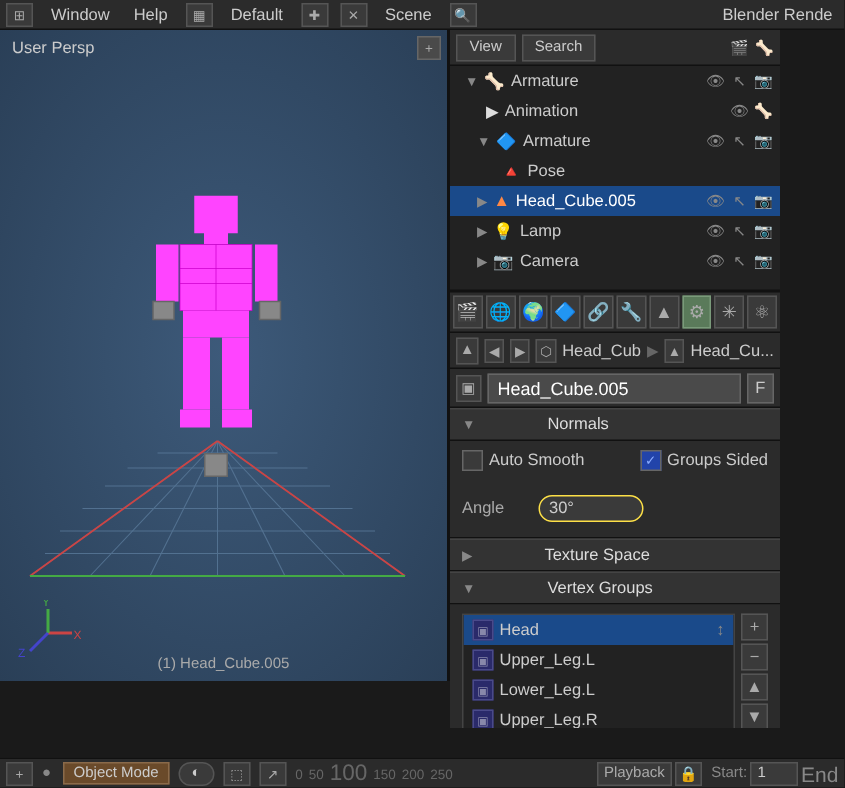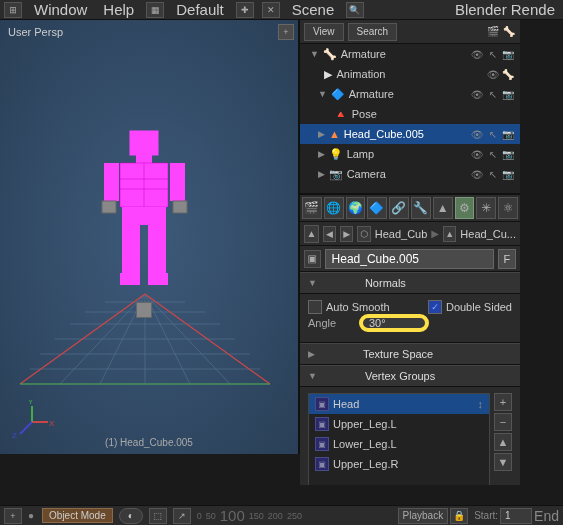--- a/index.html
+++ b/index.html
@@ -18,21 +18,21 @@
       height: 20px;
       background: #2b2b2b;
       display: flex;
       align-items: center;
       border-bottom: 1px solid #111;
       padding: 0 4px;
       gap: 8px;
     }
     .top-bar-item {
       color: #ccc;
-      font-size: 15px;
+      font-size: 11px;
       cursor: pointer;
       padding: 0 4px;
     }
     .top-bar-icon {
       width: 18px;
       height: 16px;
       background: #3a3a3a;
       border: 1px solid #555;
       display: inline-flex;
       align-items: center;
@@ -301,21 +301,21 @@
     .section-content {
       background: #2b2b2b;
       padding: 6px 8px;
       border-bottom: 1px solid #111;
     }
 
     .row {
       display: flex;
       align-items: center;
       gap: 6px;
-      margin-bottom: 0;
+      margin-bottom: 16px;
     }
 
     .checkbox-item {
       display: flex;
       align-items: center;
       gap: 4px;
       cursor: pointer;
     }
     .checkbox {
       width: 14px;
@@ -347,21 +347,21 @@
     }
 
     .prop-label {
       color: #aaa;
       font-size: 11px;
       min-width: 45px;
     }
 
     .angle-input {
       background: #3a3a3a;
-      border: 4px solid #fde047;
+      border: 1px solid #fde047;
       color: #ccc;
       font-size: 11px;
       padding: 2px 6px;
       height: 18px;
       width: 70px;
       border-radius: 9px;
     }
 
     
     .vgroup-list {
@@ -679,21 +679,21 @@
             </div>
             <span class="checkbox-label">Auto Smooth</span>
           </div>
 
           <div style="flex:1;"></div>
 
           <div class="checkbox-item">
             <div class="checkbox-blue">
               <span style="color:#8af;font-size:9px;">✓</span>
             </div>
-            <span class="checkbox-label">Double Sided</span>
+            <span class="checkbox-label">Groups Sided</span>
           </div>
         </div>
 
         <div class="prop-row">
           <span class="prop-label">Angle</span>
           <input class="angle-input" type="text" value="30°" style="">
         </div>
       </div>
 
       <div class="section-header">

